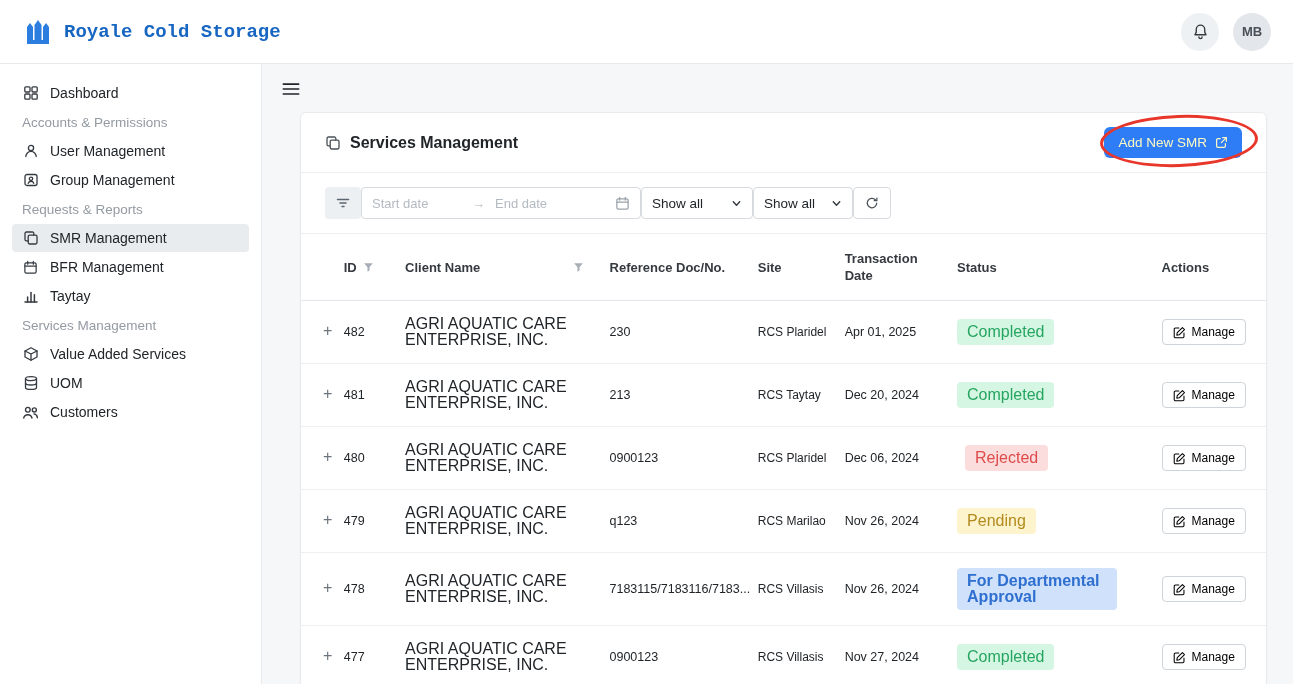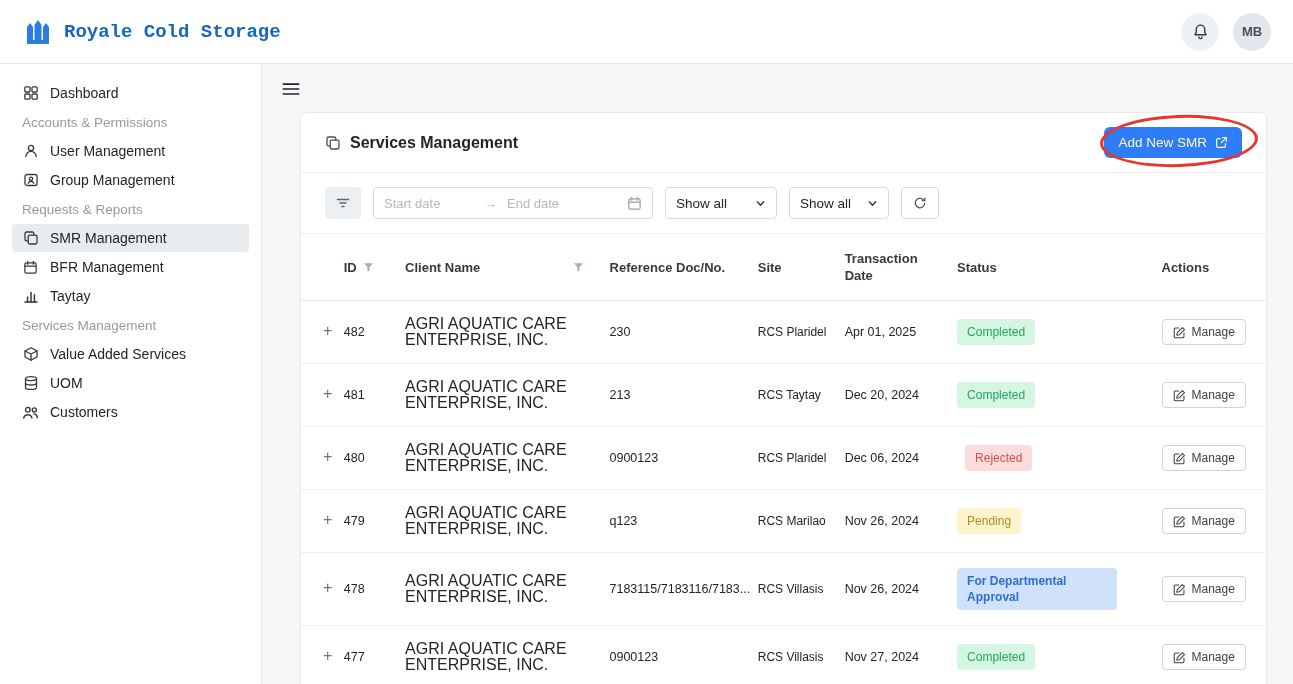--- a/index.html
+++ b/index.html
@@ -46,21 +46,21 @@
   .title-icon{display:flex;color:#495057;}
   .card-title{font-size:16px;font-weight:bold;margin-left:9px;}
   .add-btn{margin-left:auto;background:var(--primary-button);color:#fef9c3;border:none;border-radius:6px;
     padding:8px 14px;font-size:13.5px;display:flex;gap:8px;align-items:center;cursor:pointer;
     font-family:inherit;}
   .annotation{position:absolute;right:8px;top:2px;width:158px;height:52px;
     border:3px solid var(--annotation-red);border-radius:50%;transform:rotate(-2deg);
     pointer-events:none;z-index:2;}
 
   
-  .filterbar{display:flex;align-items:flex-end;gap:12px;padding:14px 24px;border-bottom:1px solid #eceef1;}
+  .filterbar{display:flex;align-items:flex-end;padding:14px 24px;border-bottom:1px solid #eceef1;}
   .filter-toggle{width:36px;height:32px;border:none;border-radius:4px;background:#edf0f3;
     display:flex;align-items:center;justify-content:center;color:#5b6670;cursor:pointer;}
   .date-range{display:flex;align-items:center;gap:10px;height:32px;border:1px solid #d7dadf;
     border-radius:4px;padding:0 10px;background:#fff;width:280px;}
   .date-input{border:none;outline:none;font-size:13px;width:90px;color:#212529;
     font-family:inherit;background:transparent;}
   .date-input.end{width:76px;}
   .date-input::placeholder{color:#b3bac1;}
   .range-arrow{color:#b3bac1;font-size:13px;}
   .cal-icon{margin-left:auto;display:flex;color:#9aa1a8;}
@@ -85,28 +85,28 @@
   .col-date{width:110px;}
   .col-status{width:200px;}
   .col-actions{width:110px;}
   .th-wrap{display:inline-flex;align-items:center;gap:6px;width:100%;}
   .th-wrap.spread{justify-content:space-between;padding-right:10px;}
   .funnel{display:flex;color:#a7aeb5;cursor:pointer;}
   .col-client-cell{font-size:16px;}
   .col-site-cell{font-size:12px;}
   .expand-btn{background:none;border:none;color:#6c757d;font-size:16px;cursor:pointer;
     line-height:14px;padding:0;font-family:inherit;}
-  .badge{display:inline-block;border-radius:4px;padding:5px 10px;font-size:12px;max-width:160px;
+  .badge{display:inline-block;border-radius:4px;padding:5px 10px;font-size:16px;max-width:160px;
     line-height:16px;}
   .badge-completed{background:var(--status-completed-bg);color:var(--status-completed-text);}
   .badge-rejected{background:var(--status-rejected-bg);color:var(--status-rejected-text);margin-left:8px;}
   .badge-pending{background:var(--status-pending-bg);color:var(--status-pending-text);}
   .badge-approval{background:var(--status-approval-bg);color:var(--status-approval-text);font-weight:bold;}
   .manage-btn{display:inline-flex;align-items:center;gap:6px;border:1px solid #ced4da;border-radius:4px;
-    background:#fff;color:#404040;font-size:12px;padding:5px 10px;cursor:pointer;font-family:inherit;}
+    background:#fff;color:#000000;font-size:12px;padding:5px 10px;cursor:pointer;font-family:inherit;}
   .btn-icon{display:flex;}
 </style>
 </head>
 <body>
 
 <header class="topbar">
   <div class="brand">
     <span style="display:flex">
         <svg viewBox="0 0 32 32" width="32" height="32">
           <g fill="#2b7de0">

